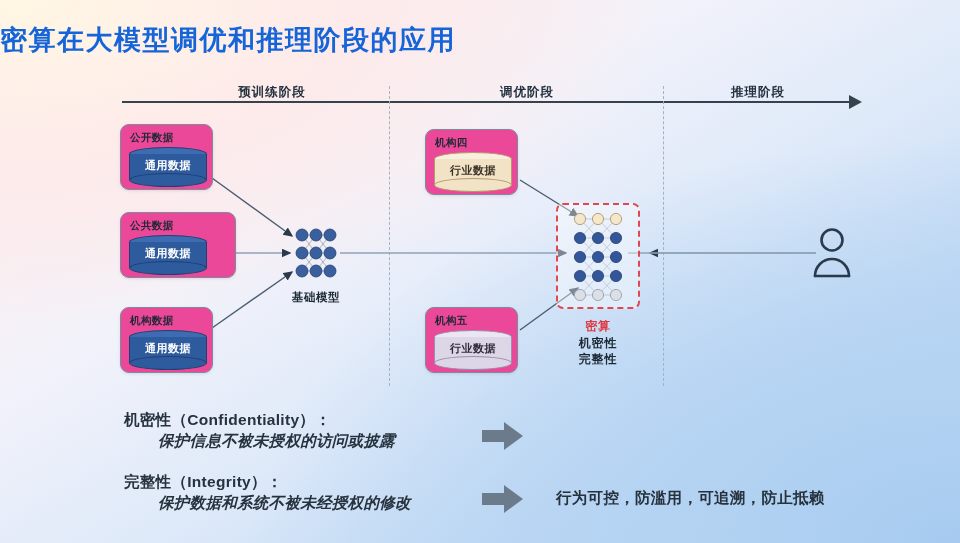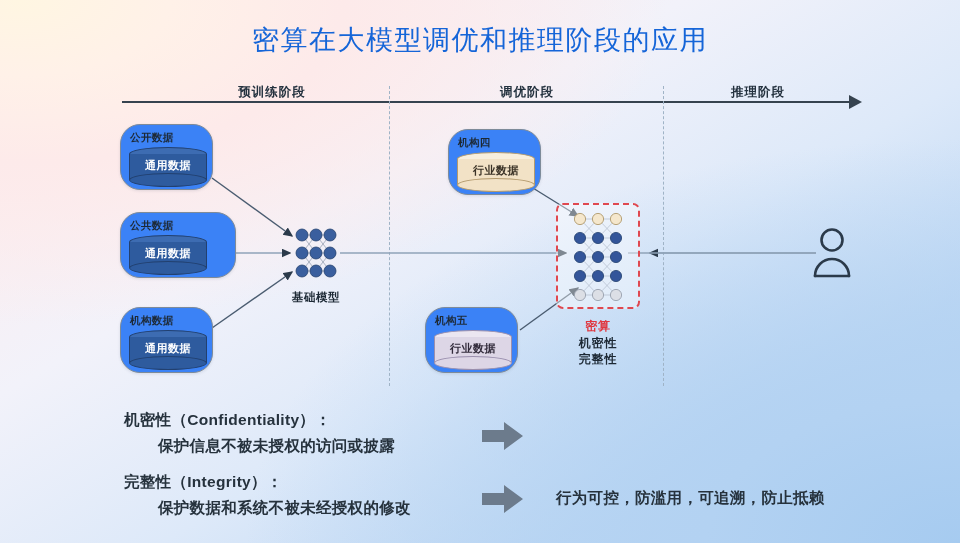--- a/index.html
+++ b/index.html
@@ -25,23 +25,22 @@
     width: 960px;
     height: 543px;
   }
 
   
   .title {
     position: absolute;
     top: 22px;
     left: 0;
     width: 960px;
-    text-align: center;
     font-size: 27px;
-    font-weight: normal;
+    font-weight: bold;
     color: #1565d8;
     letter-spacing: 1.5px;
     white-space: nowrap;
   }
 
   
   .stage-label {
     position: absolute;
     font-size: 12.5px;
     font-weight: bold;
@@ -71,23 +70,23 @@
     position: absolute;
     top: 86px;
     width: 0;
     height: 300px;
     border-left: 1.5px dashed #9fb3c6;
   }
 
   
   .card {
     position: absolute;
-    background: #3b82f6;
+    background: #ec4899;
     border: 1.3px solid #7e8b99;
-    border-radius: 20px;
+    border-radius: 9px;
     box-shadow: 0 1px 3px rgba(40,60,90,.12);
   }
   .card-title {
     position: absolute;
     left: 9px;
     top: 6px;
     font-size: 10.5px;
     font-weight: bold;
     color: #1d2935;
     white-space: nowrap;
@@ -202,22 +201,22 @@
     color: #26323d;
     white-space: nowrap;
     letter-spacing: .3px;
   }
   .legend-desc {
     font-size: 15.5px;
     font-weight: bold;
     color: #26323d;
     white-space: nowrap;
     letter-spacing: .3px;
-    margin-top: 5px;
     padding-left: 34px;
+    font-style: italic;
   }
   .legend-result {
     position: absolute;
     font-size: 15.5px;
     font-weight: bold;
     color: #26323d;
     white-space: nowrap;
     letter-spacing: .3px;
   }
   .fat-arrow { position: absolute; }
@@ -303,21 +302,21 @@
           <circle cx="25" cy="29" r="6"></circle>
           <circle cx="39" cy="29" r="6"></circle>
         <circle cx="11" cy="47" r="6"></circle>
           <circle cx="25" cy="47" r="6"></circle>
           <circle cx="39" cy="47" r="6"></circle>
       </g>
     </svg>
   </div>
   <div class="net-label" style="left:256px; top:290px; width:120px;">基础模型</div>
 
-  <div class="card" style="left:448px; top:129px; width:93px; height:66px;padding-left:20px;">
+  <div class="card" style="left:425px; top:129px; width:93px; height:66px;padding-left:20px;">
     <div class="card-title">机构四</div>
     <div class="cyl tan" style="left:8px; top:22px;">
       <div class="top"></div>
       <div class="body"></div>
       <div class="bot"></div>
       <div class="lab">行业数据</div>
     </div>
   </div>
 
   <div class="card" style="left:425px; top:307px; width:93px; height:66px;">

